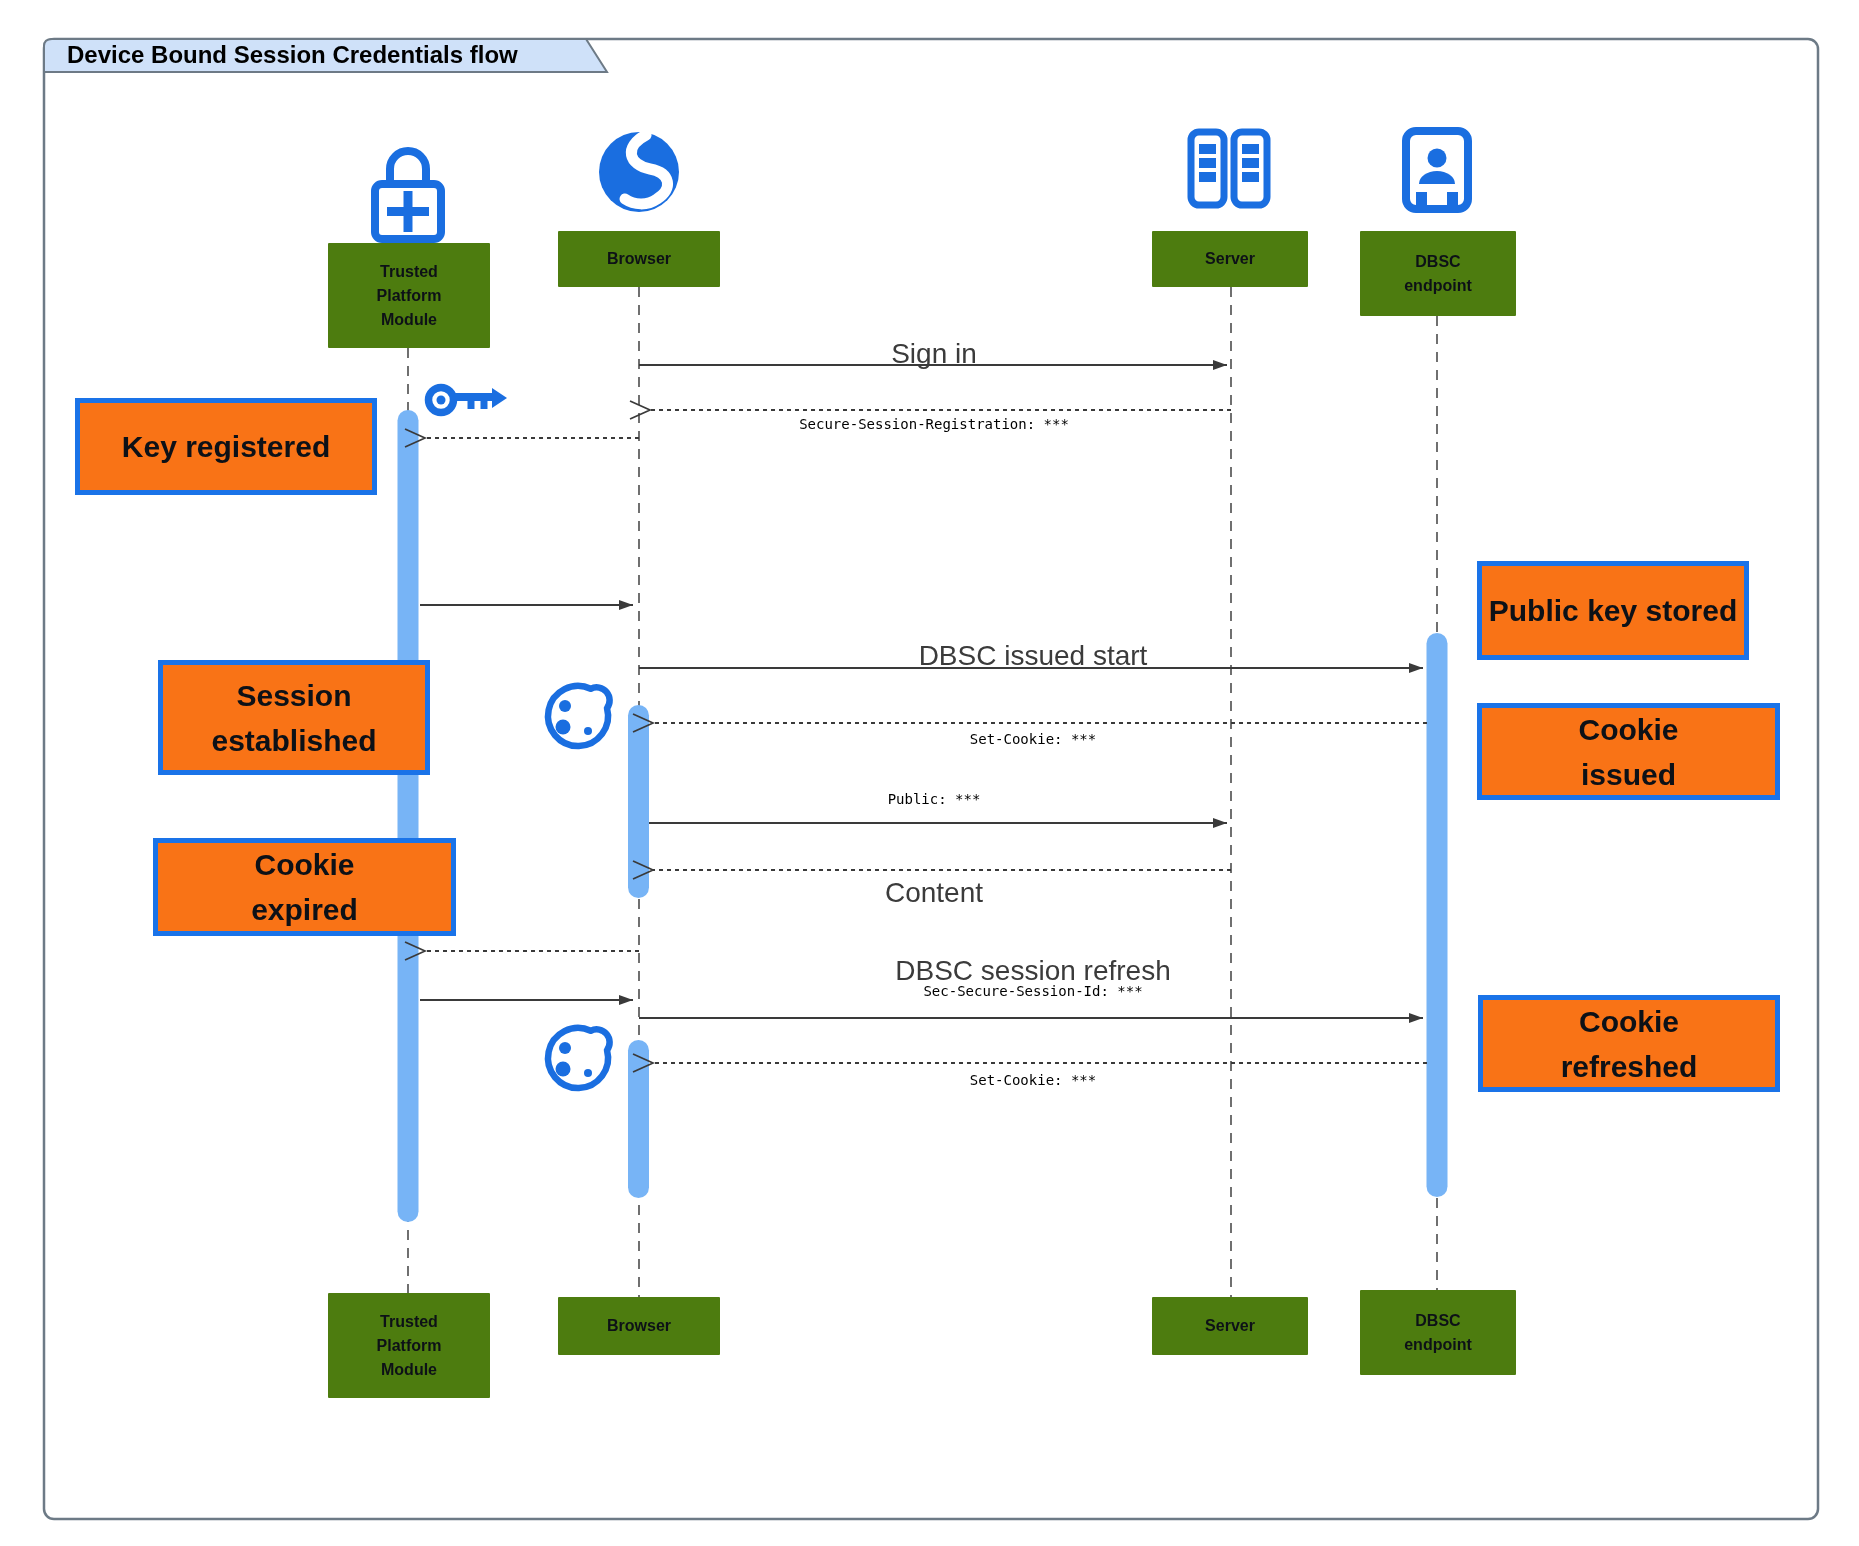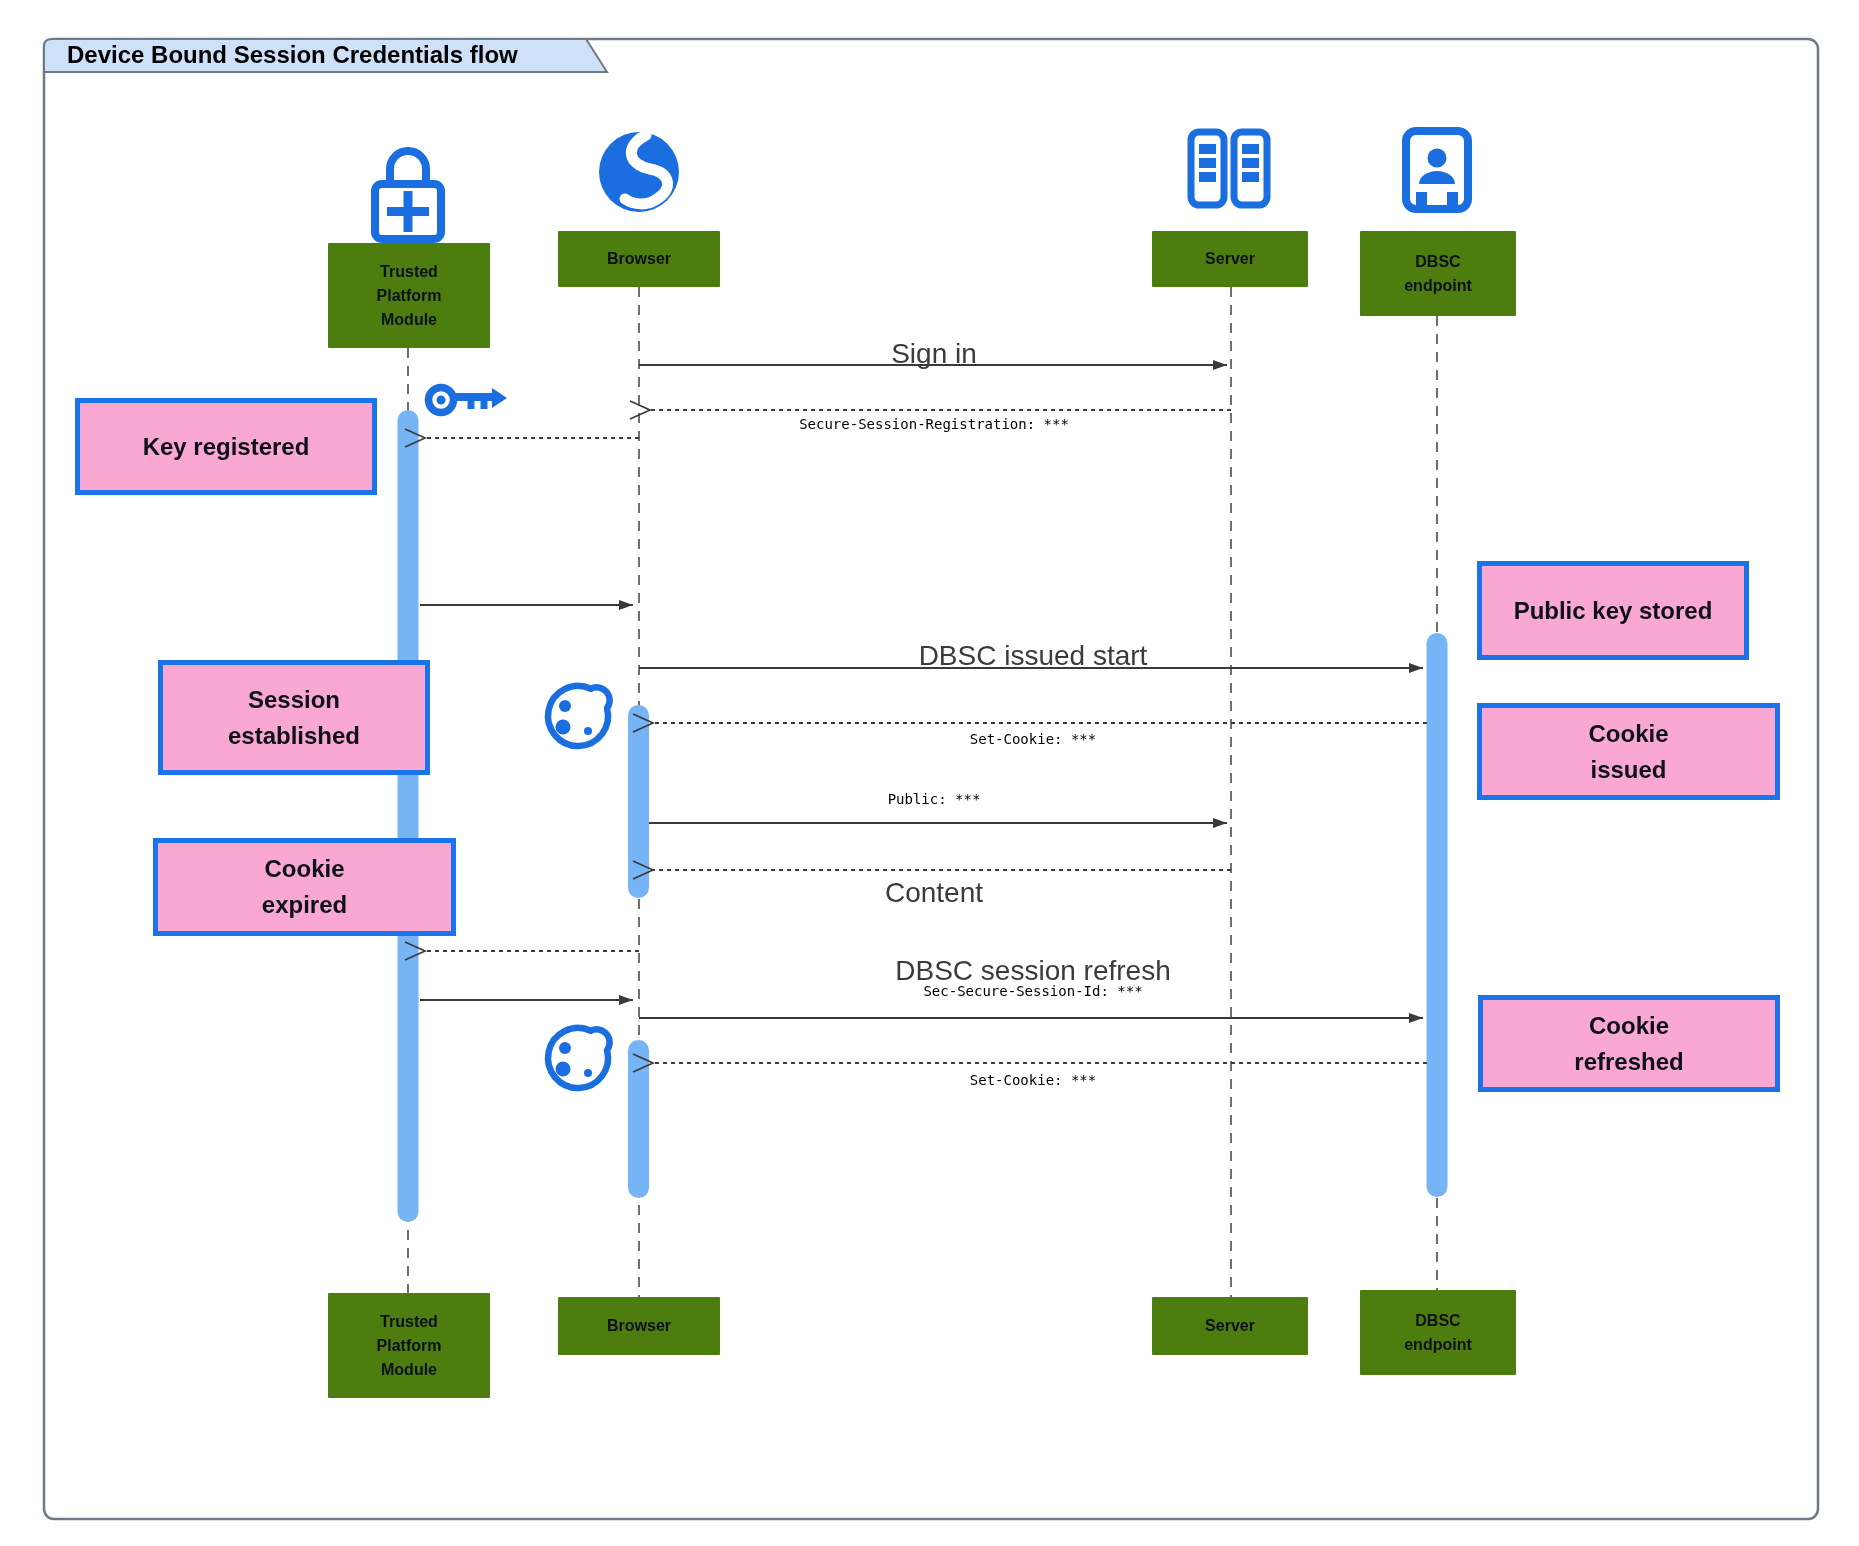--- a/index.html
+++ b/index.html
@@ -9,22 +9,22 @@
   }
   #diagram-svg{position:absolute;left:0;top:0;width:1859px;height:1546px;}
   .abs{position:absolute;box-sizing:border-box;}
   .actor-box{
     background:#4d7c0f;border-radius:1px;color:#0d1117;
     font-weight:bold;font-size:16px;line-height:1.5;
     display:flex;align-items:center;justify-content:center;text-align:center;
     white-space:pre-line;
   }
   .note{
-    background:#f9a8d4;border:5px solid #1a73e8;color:#0d1117;
-    font-weight:bold;font-size:24px;line-height:1.5;
+    background:#f97316;border:5px solid #1a73e8;color:#0d1117;
+    font-weight:bold;font-size:30px;line-height:1.5;
     display:flex;align-items:center;justify-content:center;text-align:center;
     white-space:pre-line;
   }
   .msg{
     color:#3b3b3b;font-size:28px;text-align:center;white-space:nowrap;
   }
   .msg-mono{
     color:#000000;font-size:14px;text-align:center;white-space:nowrap;
     font-family:"DejaVu Sans Mono","Liberation Mono",monospace;
   }

